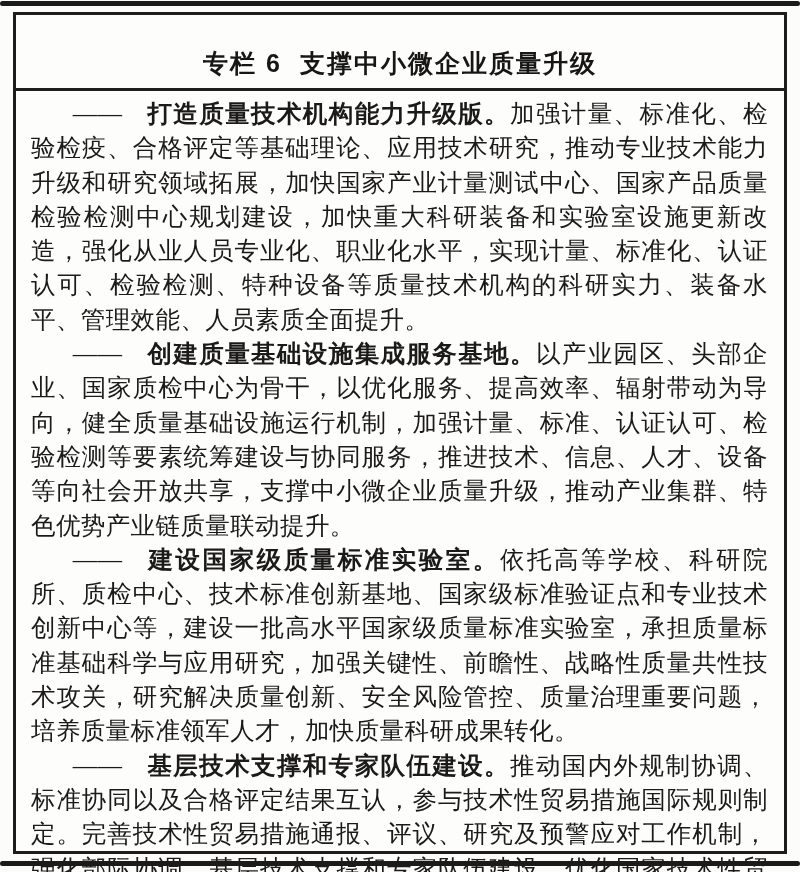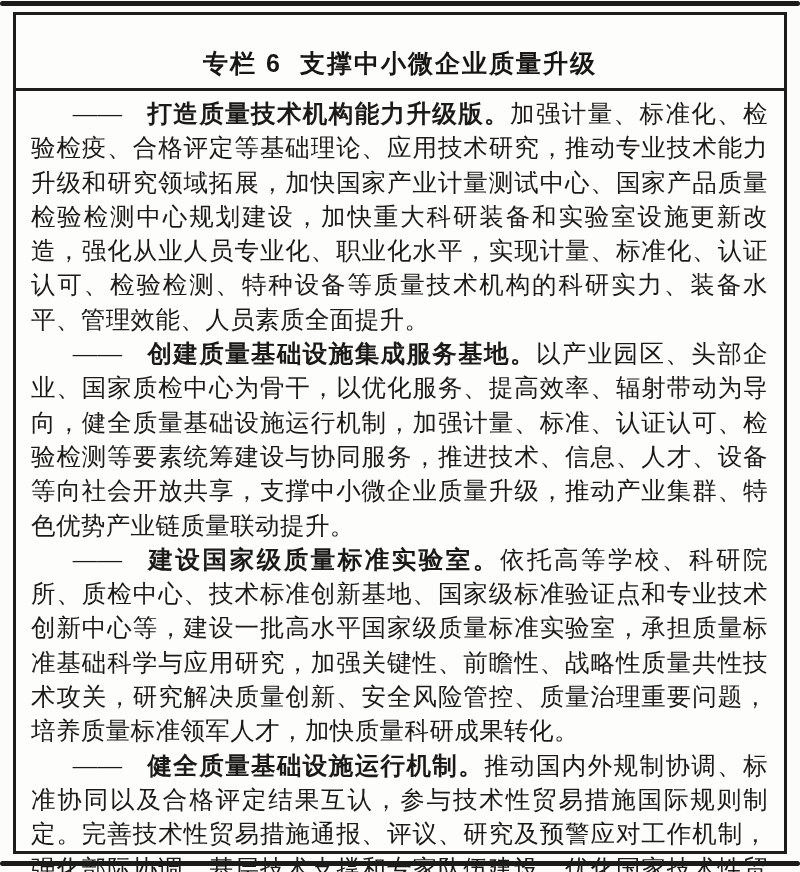--- a/index.html
+++ b/index.html
@@ -74,17 +74,17 @@
 
 <div class="panel">
   <div class="panel-header">
     <span class="column-label">专栏 6</span>
     <span class="column-title">支撑中小微企业质量升级</span>
   </div>
   <div class="panel-body">
     <p><span>——</span><span class="lead">打造质量技术机构能力升级版。</span><span>加强计量、标准化、检验检疫、合格评定等基础理论、应用技术研究，推动专业技术能力升级和研究领域拓展，加快国家产业计量测试中心、国家产品质量检验检测中心规划建设，加快重大科研装备和实验室设施更新改造，强化从业人员专业化、职业化水平，实现计量、标准化、认证认可、检验检测、特种设备等质量技术机构的科研实力、装备水平、管理效能、人员素质全面提升。</span></p>
     <p><span>——</span><span class="lead">创建质量基础设施集成服务基地。</span><span>以产业园区、头部企业、国家质检中心为骨干，以优化服务、提高效率、辐射带动为导向，健全质量基础设施运行机制，加强计量、标准、认证认可、检验检测等要素统筹建设与协同服务，推进技术、信息、人才、设备等向社会开放共享，支撑中小微企业质量升级，推动产业集群、特色优势产业链质量联动提升。</span></p>
     <p><span>——</span><span class="lead">建设国家级质量标准实验室。</span><span>依托高等学校、科研院所、质检中心、技术标准创新基地、国家级标准验证点和专业技术创新中心等，建设一批高水平国家级质量标准实验室，承担质量标准基础科学与应用研究，加强关键性、前瞻性、战略性质量共性技术攻关，研究解决质量创新、安全风险管控、质量治理重要问题，培养质量标准领军人才，加快质量科研成果转化。</span></p>
-    <p><span>——</span><span class="lead">健全质量基础设施运行机制。</span><span>推动国内外规制协调、标准协同以及合格评定结果互认，参与技术性贸易措施国际规则制定。完善技术性贸易措施通报、评议、研究及预警应对工作机制，强化部际协调、基层技术支撑和专家队伍建设。优化国家技术性贸易措施公共信息和技术服务，加强通报咨询中心和研究评议基地建设。</span></p>
+    <p><span>——</span><span class="lead">基层技术支撑和专家队伍建设。</span><span>推动国内外规制协调、标准协同以及合格评定结果互认，参与技术性贸易措施国际规则制定。完善技术性贸易措施通报、评议、研究及预警应对工作机制，强化部际协调、基层技术支撑和专家队伍建设。优化国家技术性贸易措施公共信息和技术服务，加强通报咨询中心和研究评议基地建设。</span></p>
   </div>
 </div>
 
 <div class="page-rule bottom"></div>
 
 </body></html>

